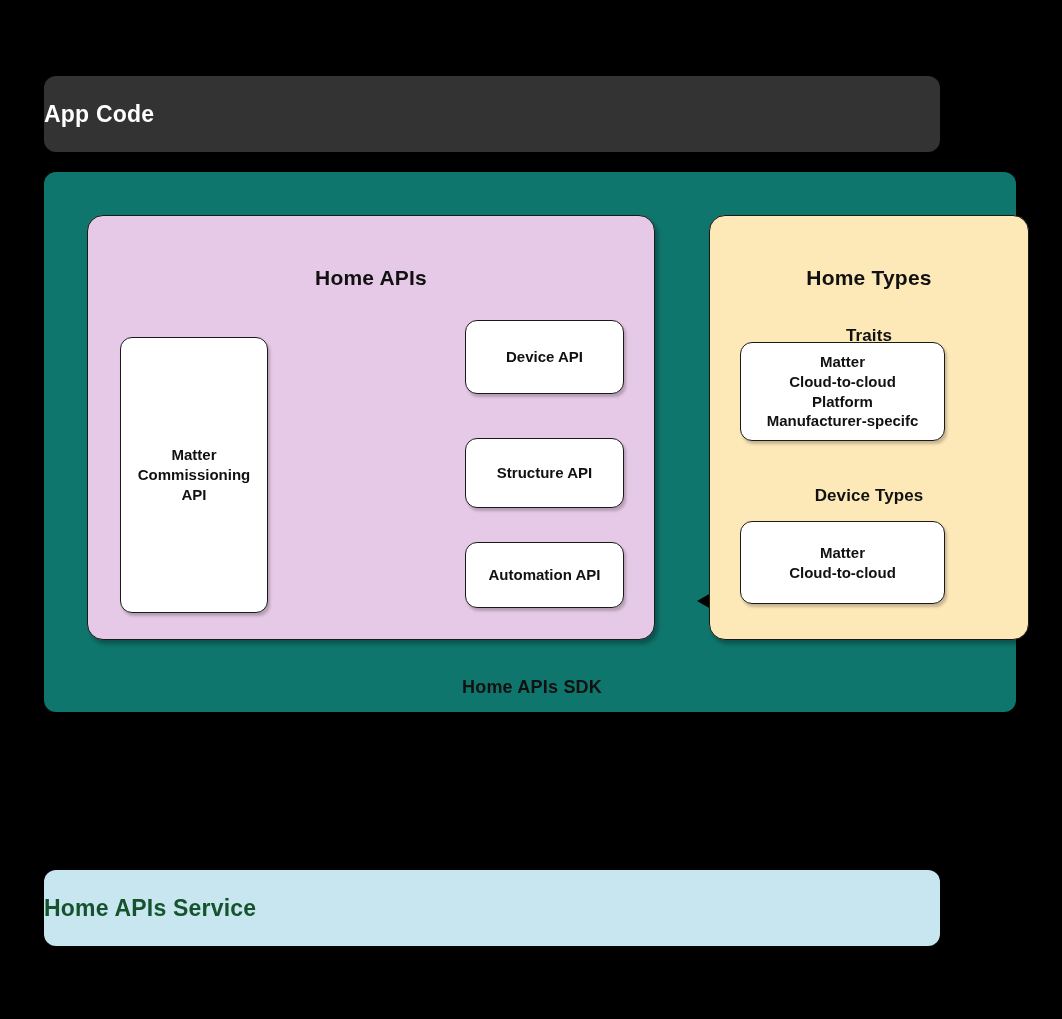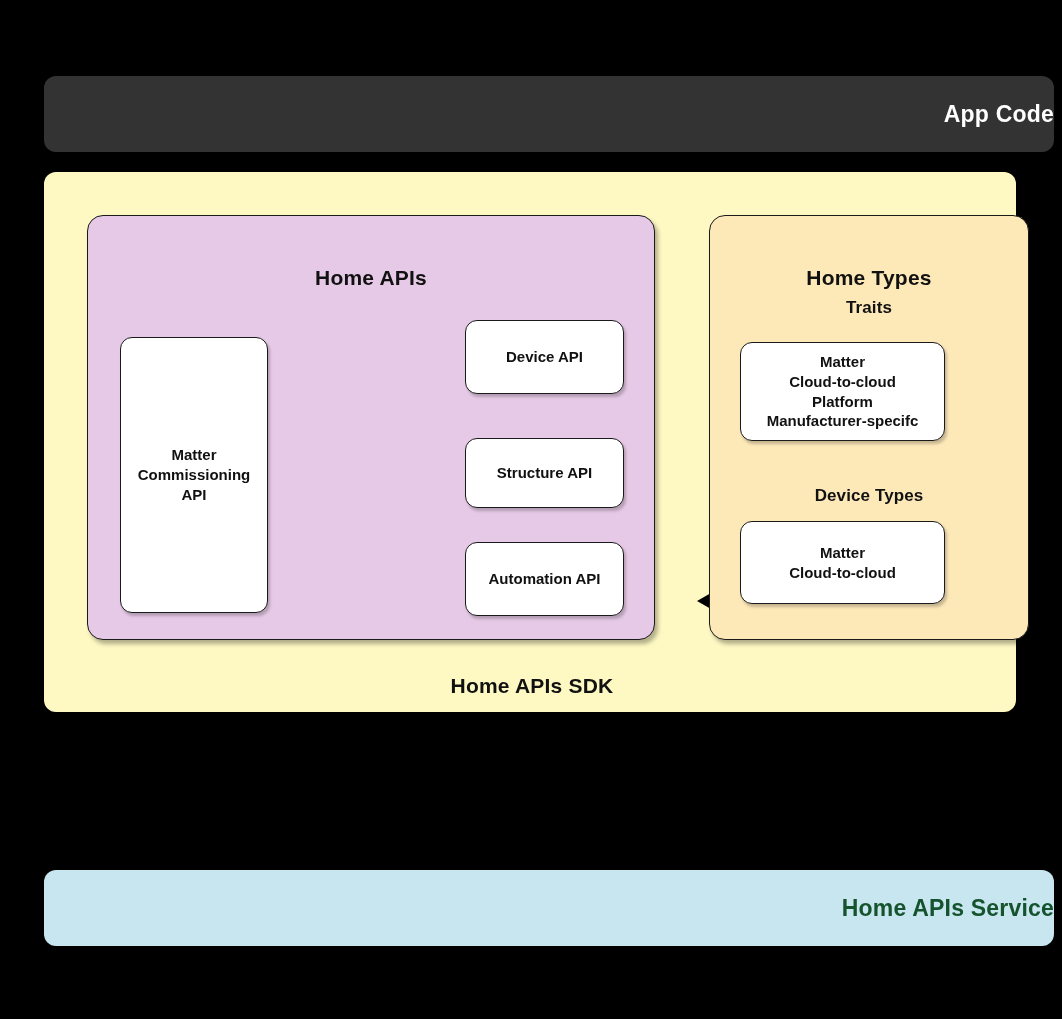--- a/index.html
+++ b/index.html
@@ -18,25 +18,25 @@
     width: 1062px;
     height: 1019px;
     background: #000000;
     overflow: hidden;
   }
 
   
   .band {
     position: absolute;
     left: 44px;
-    width: 1010px;
+    width: 896px;
     border-radius: 12px;
     display: flex;
     align-items: center;
-    justify-content: flex-end;
+    justify-content: flex-start;
     box-sizing: border-box;
   }
   .band-app-code {
     top: 76px;
     height: 76px;
     background: #333333;
   }
   .band-app-code .band-label {
     color: #ffffff;
     font-size: 23px;
@@ -55,31 +55,31 @@
     letter-spacing: 0.2px;
   }
 
   
   .sdk-panel {
     position: absolute;
     left: 44px;
     top: 172px;
     width: 972px;
     height: 540px;
-    background: #fef9c3;
+    background: #0f766e;
     border-radius: 12px;
     box-sizing: border-box;
   }
   .sdk-footer-label {
     position: absolute;
     left: 4px;
     right: 0;
     bottom: 14px;
     text-align: center;
-    font-size: 21px;
+    font-size: 18px;
     font-weight: bold;
     color: #111111;
     letter-spacing: 0.2px;
   }
 
   
   .panel {
     position: absolute;
     border: 1.6px solid #1a1a1a;
     border-radius: 16px;
@@ -164,40 +164,40 @@
   .card-structure {
     left: 377px;
     top: 222px;
     width: 159px;
     height: 70px;
   }
   .card-automation {
     left: 377px;
     top: 326px;
     width: 159px;
-    height: 74px;
+    height: 66px;
   }
 
   
   .card-traits {
     left: 30px;
     top: 126px;
     width: 205px;
     height: 99px;
   }
   .card-device-types {
     left: 30px;
     top: 305px;
     width: 205px;
     height: 83px;
   }
   .label-traits {
     position: absolute;
     left: 0; right: 0;
-    top: 82px;
+    top: 110px;
   }
   .label-device-types {
     position: absolute;
     left: 0; right: 0;
     top: 270px;
   }
 
   
   .arrow-connector {
     position: absolute;

